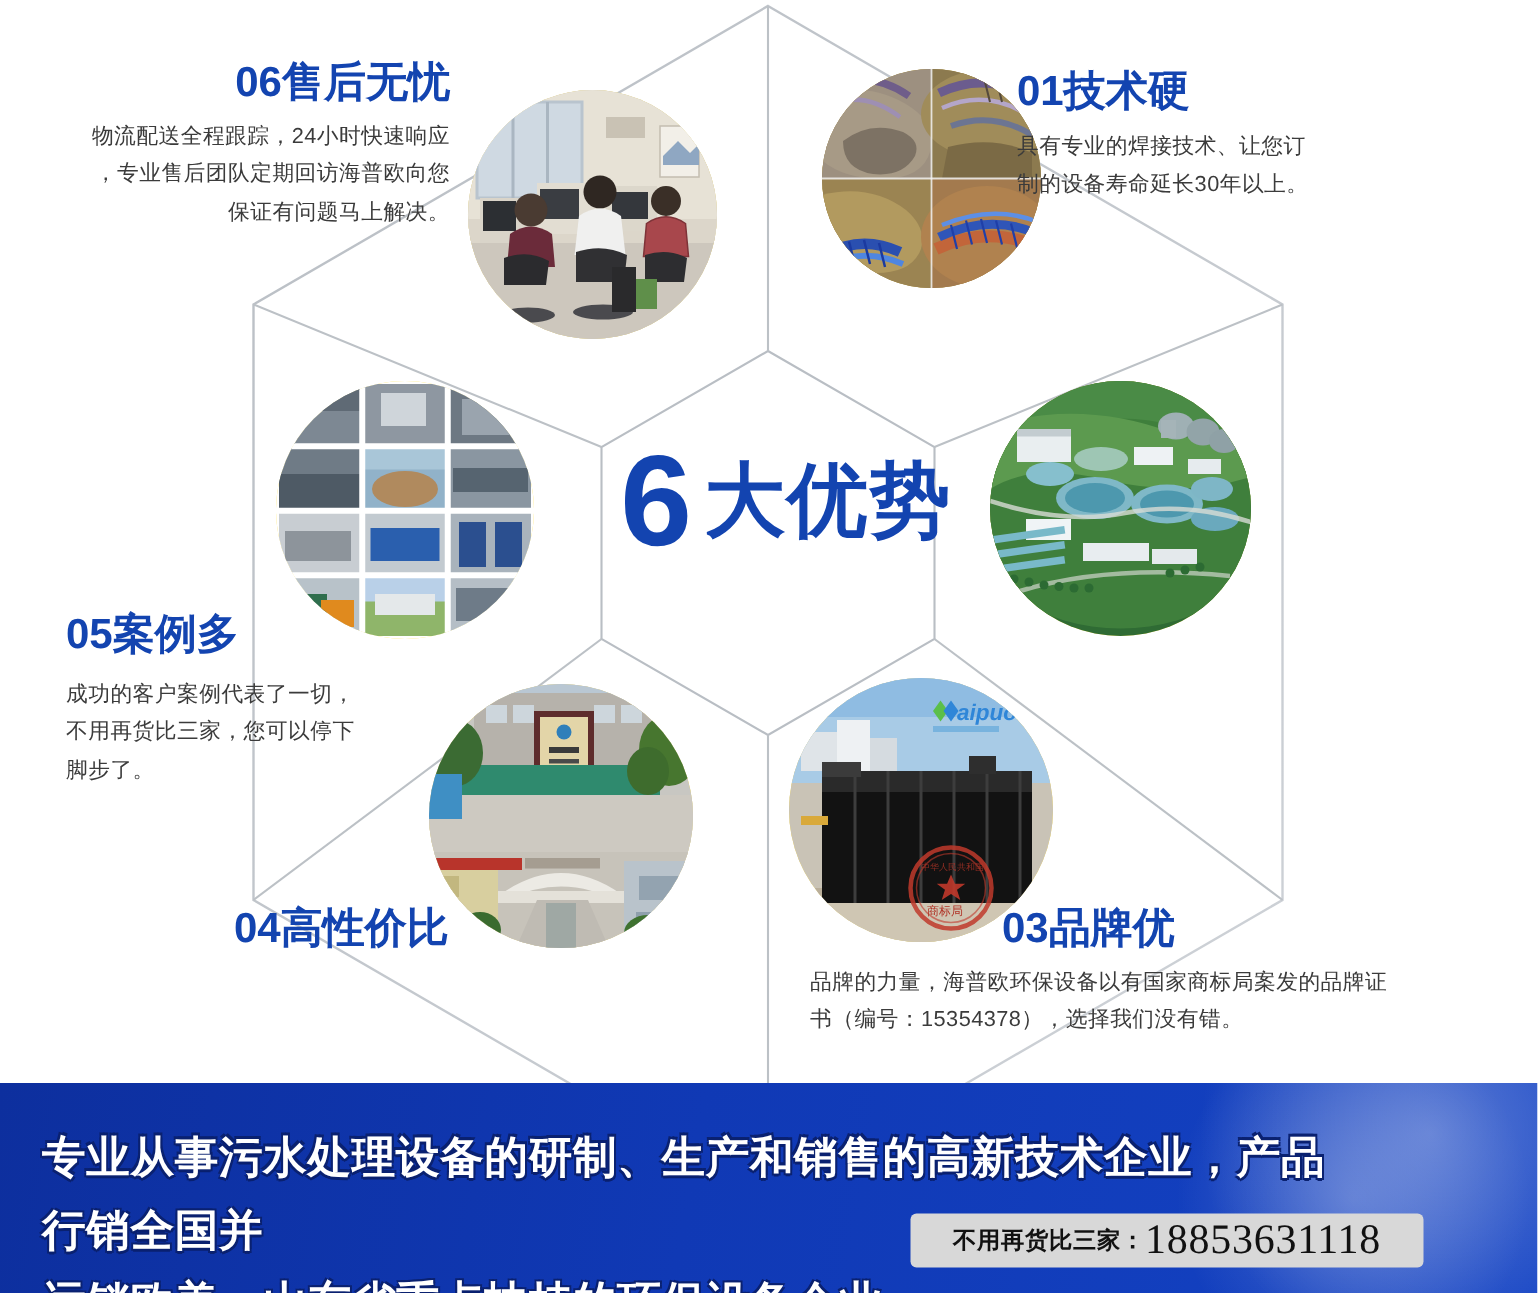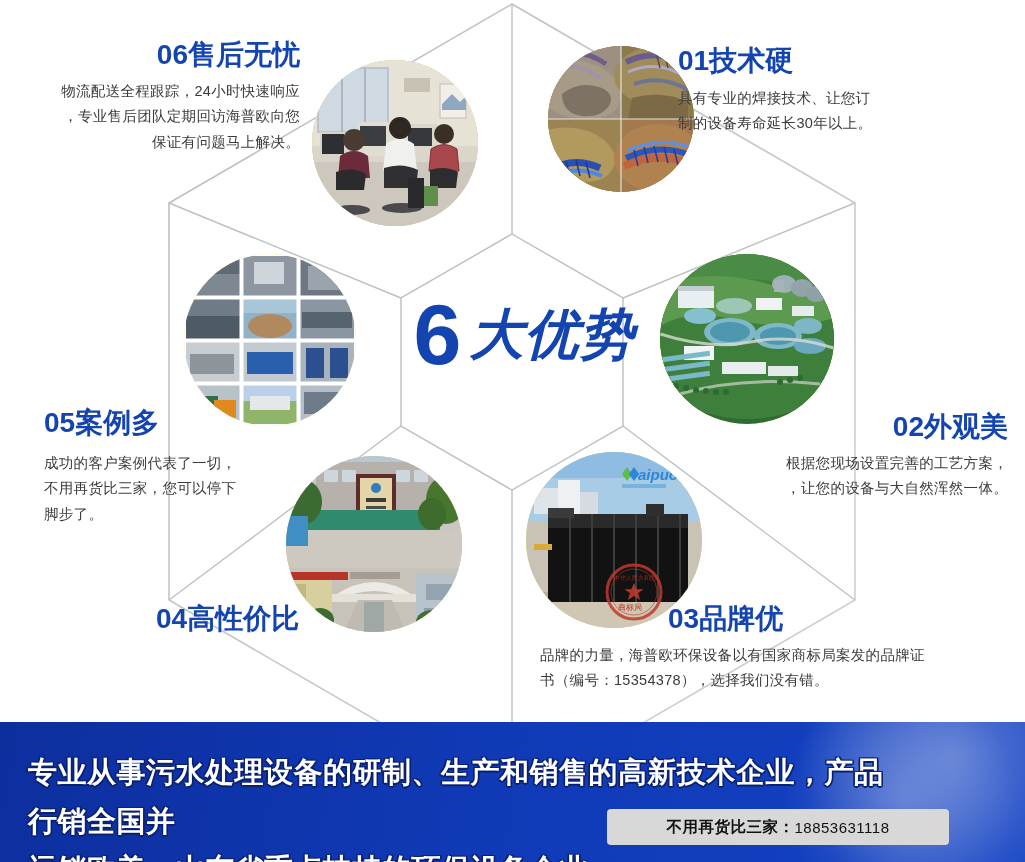--- a/index.html
+++ b/index.html
@@ -40,21 +40,20 @@
     line-height:1;
     letter-spacing:-2px;
   }
   .center-txt {
     font-size:54px;
     font-weight:bold;
     color:#1344b0;
     line-height:1;
     margin-left:10px;
     letter-spacing:1px;
-    font-style:italic;
   }
 
   
   .circle {
     position:absolute;
     border-radius:50%;
     overflow:hidden;
     background:#fde047;
   }
   .circle .ph { position:absolute; left:0; top:0; width:100%; height:100%; }
@@ -117,21 +116,21 @@
     width:342px; height:36px;
     background:#d8d8d8;
     border-radius:4px;
     display:flex; align-items:center; justify-content:center;
     color:#111;
     font-size:18px;
     letter-spacing:0.5px;
     white-space:nowrap;
   }
   .hotline .hl-label { font-weight:bold; font-size:15.5px; }
-  .hotline .hl-num { font-family:Liberation Sans, sans-serif; font-size:15px; letter-spacing:0.5px; }
+  .hotline .hl-num { font-family:Liberation Serif, serif; font-size:28px; letter-spacing:0.5px; }
 </style>
 </head>
 <body>
 
 <div id="stage">
 
   <svg id="hexlines" viewBox="0 0 1025 722">
     <defs>
       <linearGradient id="lg" x1="0" y1="0" x2="1" y2="1">
         <stop offset="0%" stop-color="#b9bec4"></stop>
@@ -353,25 +352,20 @@
           <circle cx="36" cy="136" r="3"></circle>
         <circle cx="46" cy="137" r="3"></circle>
           <circle cx="56" cy="138" r="3"></circle>
           <circle cx="66" cy="138" r="3"></circle>
         <circle cx="120" cy="128" r="3"></circle>
           <circle cx="130" cy="126" r="3"></circle>
           <circle cx="140" cy="124" r="3"></circle>
       </g>
     </svg>
   </div>
-  <div class="adv ta-right" style="left:628px; top:412px; width:380px;">
-    <div class="adv-title">02外观美</div>
-    <div class="adv-desc" style="margin-top:8px; white-space:pre-line;">根据您现场设置完善的工艺方案，
-，让您的设备与大自然浑然一体。</div>
-  </div>
 
   <div class="circle" style="left:286px; top:456px; width:176px; height:176px;">
     <svg class="ph" viewBox="0 0 176 176" preserveAspectRatio="xMidYMid slice">
       <rect width="176" height="176" fill="#c8c7c2"></rect>
       <rect x="0" y="0" width="176" height="12" fill="#b9c7d3"></rect>
 
       <rect x="30" y="6" width="118" height="62" fill="#b6b2ab"></rect>
       <g fill="#cdd6dc">
         <rect x="38" y="14" width="14" height="12"></rect>
           <rect x="56" y="14" width="14" height="12"></rect>

